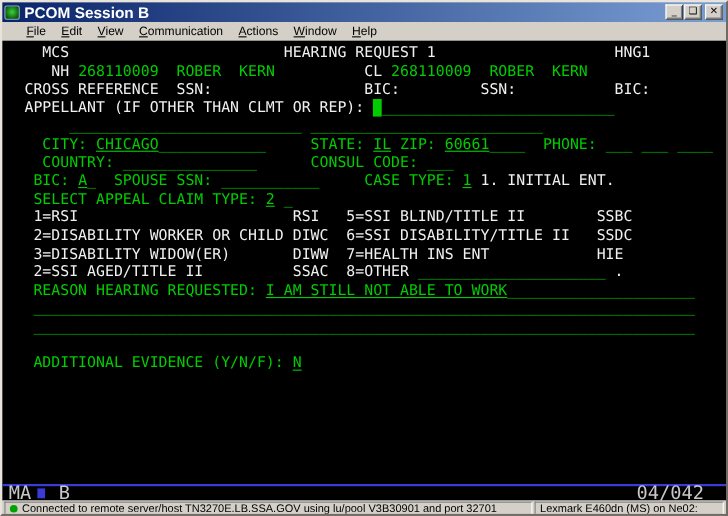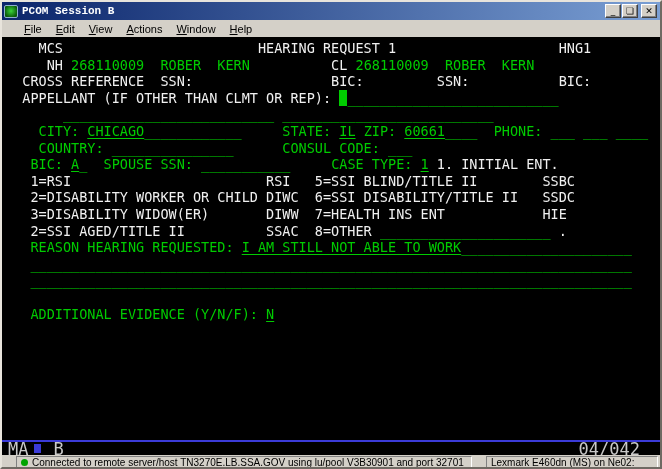--- a/index.html
+++ b/index.html
@@ -20,21 +20,21 @@
     height:18px; flex:none;
     background:linear-gradient(90deg, var(--tb1,#0a246a), var(--tb2,#7a9fd4));
     display:flex; align-items:center; gap:4px;
     padding:0 2px;
   }
   .app-icon {
     width:14px; height:13px; flex:none;
     border:1px solid #8fb0cf; border-radius:2px;
     background:radial-gradient(circle at 50% 45%, #39d439 0%, #0c5c0c 75%), #062806;
   }
-  .title-text { color:#fff; font-size:11px; font-weight:bold; flex:1; white-space:nowrap; overflow:hidden;font-family:Liberation Mono, monospace; }
+  .title-text { color:#fff; font-size:14px; font-weight:bold; flex:1; white-space:nowrap; overflow:hidden; }
   .win-buttons { display:flex; align-items:center; gap:1px; padding-right:1px; }
   .winbtn {
     width:16px; height:14px; padding:0;
     background:#d4d0c8;
     border:1px solid; border-color:#fff #404040 #404040 #fff;
     box-shadow:inset -1px -1px 0 #808080;
     font-family:"DejaVu Sans", sans-serif;
     font-size:9px; line-height:11px; color:#000;
     display:inline-flex; align-items:flex-end; justify-content:center;
     cursor:default;
@@ -76,21 +76,21 @@
   .oia-block { width:7px; height:9px; background:var(--divider,#3b3bd8); margin-left:6px; display:inline-block; }
   .oia-session { margin-left:12px; }
   .oia-right { margin-left:auto; margin-right:14px; }
 
   
   .statusbar { height:16px; flex:none; background:#d4d0c8; display:flex; gap:2px; padding:1px 2px 2px 2px; }
   .status-panel {
     border:1px solid; border-color:#808080 #fff #fff #808080;
     font-size:10px; color:#000;
     display:flex; align-items:center;
-    padding:0 4px; white-space:nowrap; overflow:hidden;margin-left:12px;
+    padding:0 4px; white-space:nowrap; overflow:hidden;
   }
   .status-panel.left { flex:1; gap:4px; }
   .status-panel.right { width:172px; flex:none; }
   .conn-dot { width:7px; height:7px; border-radius:50%; background:var(--dot,#00a400); flex:none; }
 </style>
 </head>
 <body>
 
 <div class="window">
 
@@ -101,34 +101,36 @@
       <button class="winbtn min">_</button>
       <button class="winbtn max">❏</button>
       <button class="winbtn close">✕</button>
     </span>
   </div>
 
   <div class="menubar">
       <span class="menu-item">File</span>
       <span class="menu-item">Edit</span>
       <span class="menu-item">View</span>
+      <span class="menu-item">Communication</span>
       <span class="menu-item">Actions</span>
       <span class="menu-item">Window</span>
       <span class="menu-item">Help</span>
     </div>
 
   <div class="terminal">
       <div class="trow"><span class="c-w">    MCS                        HEARING REQUEST 1                    HNG1</span></div>
       <div class="trow"><span class="c-w">     NH </span><span class="c-g">268110009  ROBER  KERN</span><span class="c-w">          CL </span><span class="c-g">268110009  ROBER  KERN</span></div>
       <div class="trow"><span class="c-w">  CROSS REFERENCE  SSN:                 BIC:         SSN:           BIC:</span></div>
       <div class="trow"><span class="c-w">  APPELLANT (IF OTHER THAN CLMT OR REP): </span><span class="c-cur"> </span><span class="c-g">__________________________</span></div>
       <div class="trow"><span class="c-g">       __________________________ __________________________</span></div>
       <div class="trow"><span class="c-g">    CITY: </span><span class="c-gu">CHICAGO</span><span class="c-g">____________     STATE: </span><span class="c-gu">IL</span><span class="c-g"> ZIP: </span><span class="c-gu">60661</span><span class="c-g">____  PHONE: ___ ___ ____</span></div>
       <div class="trow"><span class="c-g">    COUNTRY: _______________      CONSUL CODE: ___</span></div>
       <div class="trow"><span class="c-g">   BIC: </span><span class="c-gu">A</span><span class="c-g">_  SPOUSE SSN: ___________     CASE TYPE: </span><span class="c-gu">1</span><span class="c-w"> 1. INITIAL ENT.</span></div>
+      <div class="trow"><span class="c-g">   SELECT APPEAL CLAIM TYPE: </span><span class="c-gu">2</span><span class="c-g"> _</span></div>
       <div class="trow"><span class="c-w">   1=RSI                        RSI   5=SSI BLIND/TITLE II        SSBC</span></div>
       <div class="trow"><span class="c-w">   2=DISABILITY WORKER OR CHILD DIWC  6=SSI DISABILITY/TITLE II   SSDC</span></div>
       <div class="trow"><span class="c-w">   3=DISABILITY WIDOW(ER)       DIWW  7=HEALTH INS ENT            HIE</span></div>
       <div class="trow"><span class="c-w">   2=SSI AGED/TITLE II          SSAC  8=OTHER </span><span class="c-g">_____________________</span><span class="c-w"> .</span></div>
       <div class="trow"><span class="c-g">   REASON HEARING REQUESTED: </span><span class="c-gu">I AM STILL NOT ABLE TO WORK</span><span class="c-g">_____________________</span></div>
       <div class="trow"><span class="c-g">   __________________________________________________________________________</span></div>
       <div class="trow"><span class="c-g">   __________________________________________________________________________</span></div>
       <div class="trow"> </div>
       <div class="trow"><span class="c-g">   ADDITIONAL EVIDENCE (Y/N/F): </span><span class="c-gu">N</span></div>
       <div class="trow"> </div>

